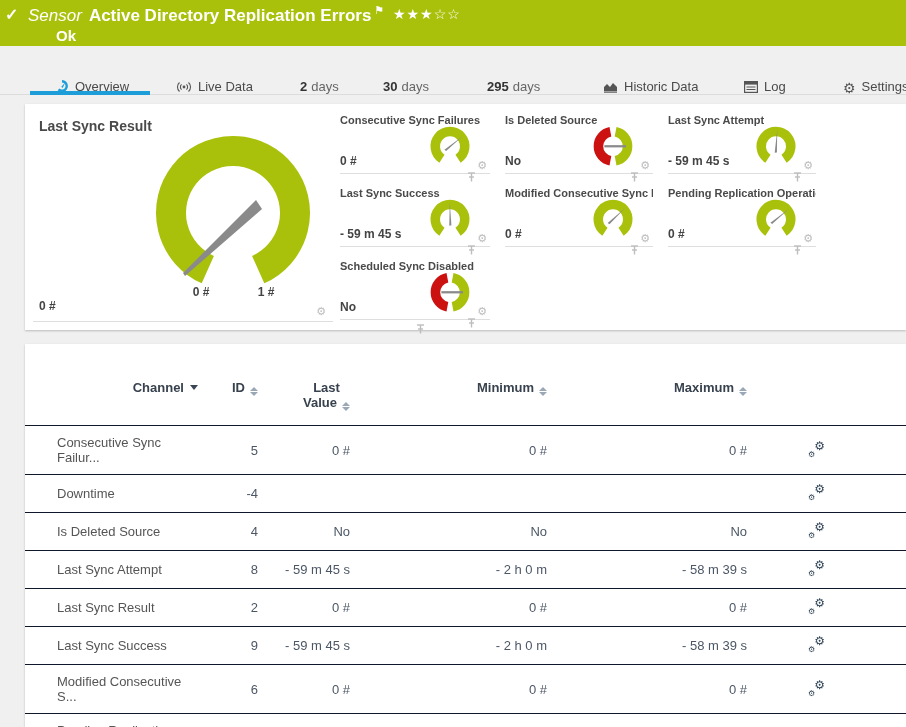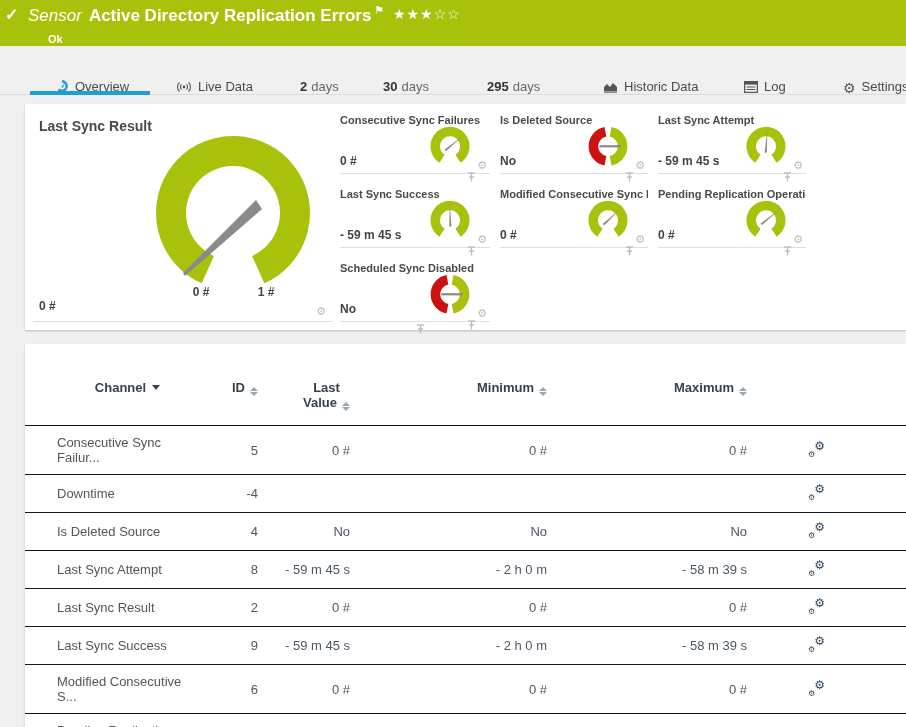--- a/index.html
+++ b/index.html
@@ -12,21 +12,21 @@
     color:#444;
   }
   
   .banner { position:absolute; left:0; top:0; width:906px; height:46px; background:#aac10b; color:#fff; }
   .banner .check { position:absolute; left:5px; top:5px; font-size:16px; font-weight:bold; }
   .banner .titleline { position:absolute; left:28px; top:4px; font-size:17px; white-space:nowrap; }
   .banner .kind { font-style:italic; font-weight:400; margin-right:7px; }
   .banner .title { font-weight:700; }
   .banner .flag { font-size:11px; vertical-align:super; margin-left:3px; }
   .banner .stars { position:absolute; left:393px; top:6px; font-size:14px; letter-spacing:1px; }
-  .banner .status { position:absolute; left:48px; top:27px; font-size:11px; font-weight:700;margin-top:6px; }
+  .banner .status { position:absolute; left:56px; top:27px; font-size:15px; font-weight:700; }
   
   .tabs { position:absolute; left:0; top:66px; width:906px; height:29px; border-bottom:1px solid #dcdcdc; font-size:13px; color:#4a4a4a; }
   .tab { position:absolute; top:5px; white-space:nowrap; cursor:pointer;margin-top:8px; }
   .tab .ticon { display:inline-block; vertical-align:-2px; margin-right:6px; }
   .tab .num { font-weight:700; color:#333; margin-right:4px; }
   .tab .word { color:#666; }
   .tab-underline { position:absolute; left:30px; top:25px; width:120px; height:4px; background:#1d9ed9; }
   .gearglyph { font-size:14px; color:#555; line-height:1; }
   
   .card { position:absolute; background:#fff; box-shadow:0 1px 2px rgba(0,0,0,0.22); }
@@ -34,35 +34,35 @@
   .card.table  { left:25px; top:344px; width:881px; height:383px; }
   
   .bigpanel { position:absolute; left:8px; top:6px; width:300px; height:212px; border-bottom:1px solid #dedede; }
   .bigpanel .ptitle { position:absolute; left:6px; top:8px; font-size:14px; font-weight:700; color:#4a4a4a; }
   .bigpanel svg { position:absolute; left:100px; top:18px; }
   .bigpanel .pvalue { position:absolute; left:6px; bottom:8px; font-size:12px; font-weight:700; color:#444; }
   .panelicons { position:absolute; right:4px; bottom:4px; display:flex; gap:3px; align-items:center; color:#bdbdbd; }
   .panelicons .pgear { font-size:11px; line-height:1; color:#bdbdbd; }
   .gaugelabel { font-size:12px; font-weight:700; fill:#444; }
   
-  .smallgrid { position:absolute; left:315px; top:6px; display:grid; grid-template-columns:150px 148px 148px; column-gap:15px; row-gap:9px;gap:10px; }
+  .smallgrid { position:absolute; left:315px; top:6px; display:grid; grid-template-columns:150px 148px 148px; column-gap:15px; row-gap:9px; }
   .spanel { position:relative; width:100%; height:64px; border-bottom:1px solid #dedede; }
   .spanel .ptitle { position:absolute; left:0; top:4px; font-size:11px; font-weight:700; color:#4a4a4a; white-space:nowrap; overflow:hidden; max-width:100%; }
   .spanel svg { position:absolute; right:14px; top:12px; }
   .spanel .pvalue { position:absolute; left:0; bottom:5px; font-size:12px; font-weight:700; color:#444; }
   .spanel .panelicons { right:0; bottom:2px; }
   .needle-g { transform-origin:30px 28px; }
   .needle-diag .needle-g { transform:rotate(50deg); }
   .needle-diag2 .needle-g { transform:rotate(46deg); }
   .needle-up .needle-g { transform:rotate(3deg); }
   .needle-up2 .needle-g { transform:rotate(-2deg); }
   
   table.channels { border-collapse:collapse; width:100%; margin-top:30px; font-size:13px; color:#4c5766; table-layout:fixed; }
   table.channels th { font-weight:700; color:#38424e; text-align:right; vertical-align:top; padding:6px 0 14px 0; }
-  table.channels th.ch { text-align:center; padding-left:32px; }
+  table.channels th.ch { text-align:right; padding-left:32px; }
   table.channels td { padding:9px 0; text-align:right; border-top:1px solid #0f172a; }
   table.channels td.ch { text-align:left; padding-left:32px; color:#555; }
   table.channels td.gearcell { text-align:left; padding-left:60px; }
   .sorticon { display:inline-flex; flex-direction:column; gap:1px; margin-left:5px; vertical-align:1px; }
   .sorticon .tri-up { width:0; height:0; border-left:4px solid transparent; border-right:4px solid transparent; border-bottom:4px solid #9aa8b6; }
   .sorticon .tri-dn { width:0; height:0; border-left:4px solid transparent; border-right:4px solid transparent; border-top:4px solid #9aa8b6; }
   .caret-dn { display:inline-block; width:0; height:0; border-left:4px solid transparent; border-right:4px solid transparent; border-top:5px solid #3a4654; margin-left:6px; vertical-align:2px; }
   .lastvalue-head { display:inline-block; text-align:center; }
   .chgear { position:relative; display:inline-block; width:18px; height:16px; color:#33475a; }
   .chgear .g1 { position:absolute; right:0; top:-2px; font-size:12px; }

